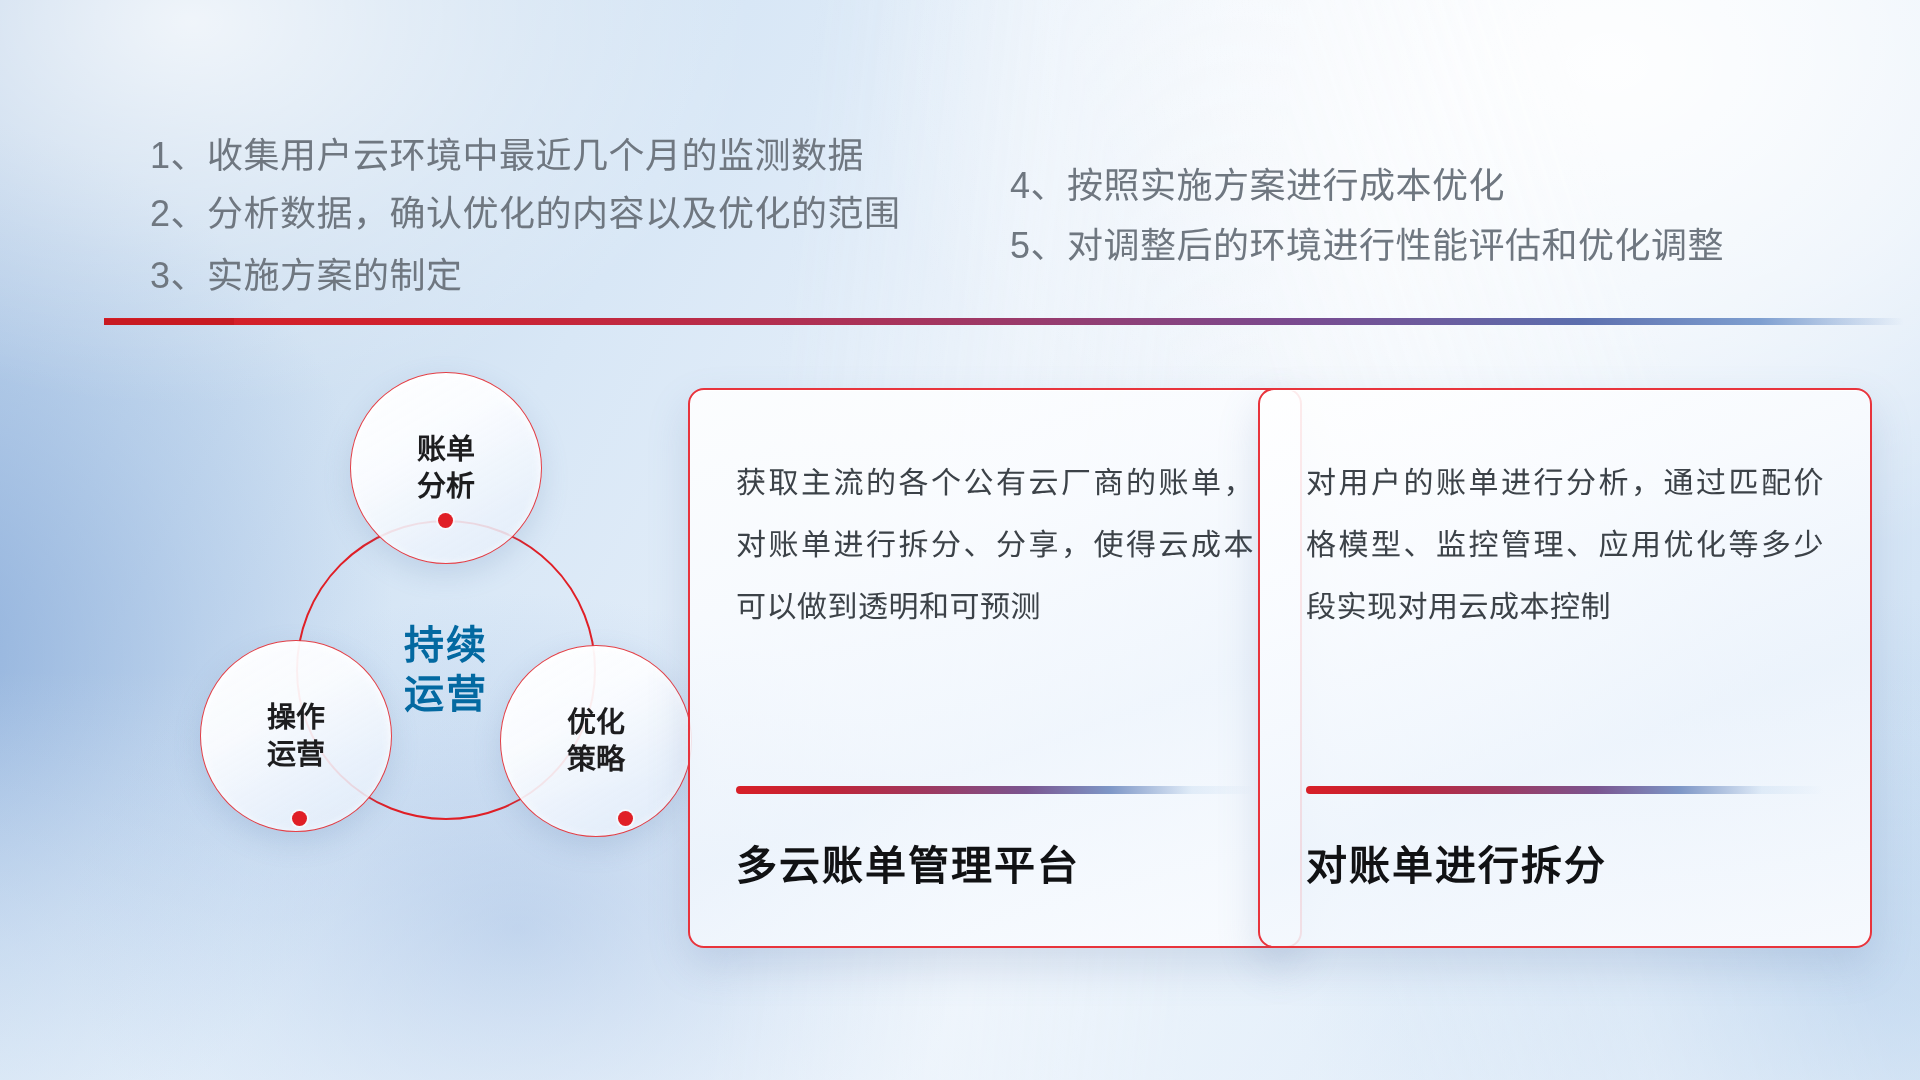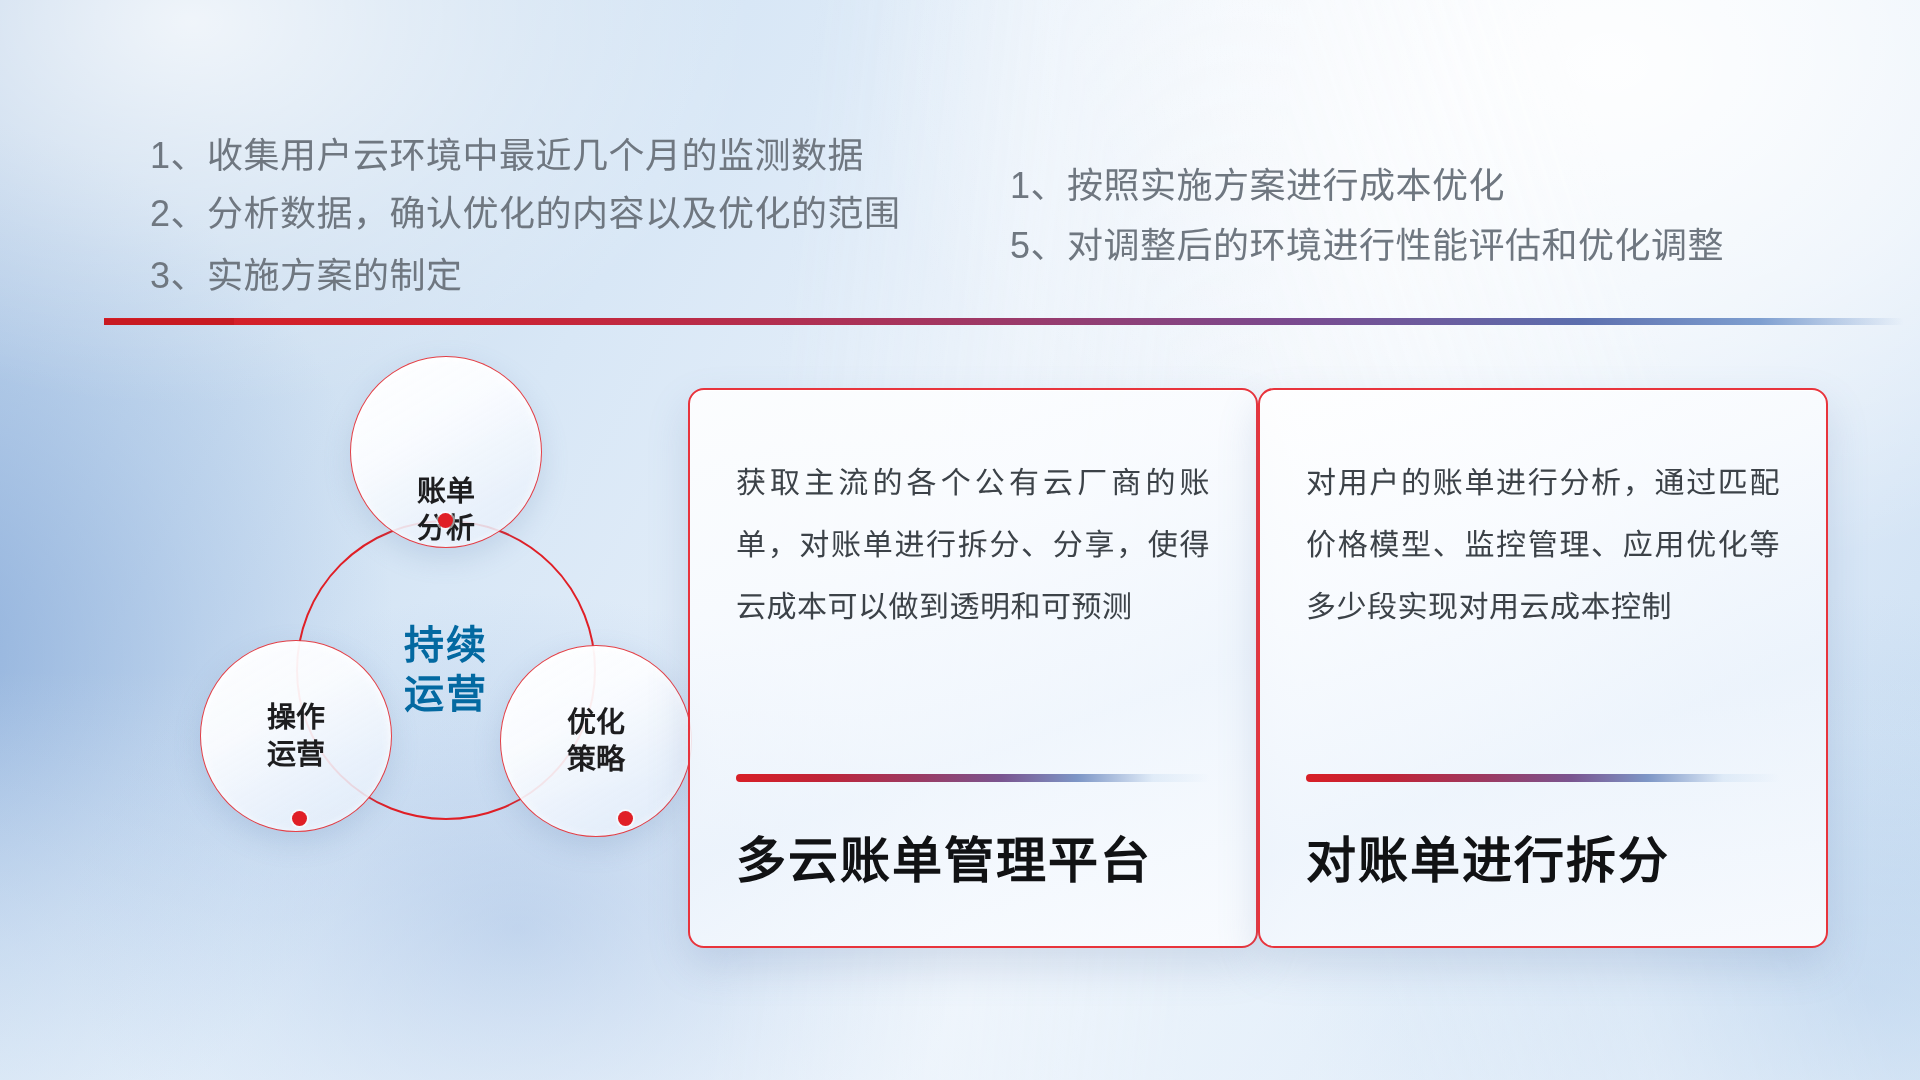--- a/index.html
+++ b/index.html
@@ -95,42 +95,42 @@
   }
   .bubble{
     position:absolute;border-radius:50%;
     border:1.6px solid rgba(224,31,38,.85);
     background:
       linear-gradient(150deg, rgba(255,255,255,.97) 0%, rgba(252,253,255,.93) 38%, rgba(236,243,252,.88) 72%, rgba(226,236,249,.84) 100%);
     box-shadow:0 10px 28px rgba(96,130,175,.20), inset 0 2px 10px rgba(255,255,255,.9);
     display:flex;flex-direction:column;align-items:center;justify-content:center;
     color:#1d1d1f;font-weight:700;font-size:29px;line-height:1.28;text-align:center;
   }
-  .bubble-top{left:250px;top:6px;width:192px;height:192px;justify-content:flex-end;}
+  .bubble-top{left:250px;top:22px;width:192px;height:192px;}
   .bubble-bl{left:100px;top:290px;width:192px;height:192px;}
   .bubble-br{left:400px;top:295px;width:192px;height:192px;}
 
   .node{
     position:absolute;width:15px;height:15px;border-radius:50%;
     background:#e01f26;box-shadow:0 0 0 2px rgba(255,255,255,.55);
   }
   .node-top{left:338px;top:163px;}
   .node-bl{left:192px;top:461px;}
   .node-br{left:518px;top:461px;}
 
   .center-label{
     position:absolute;left:196px;top:170px;width:300px;height:300px;
     display:flex;flex-direction:column;align-items:center;justify-content:center;
     color:#0369a1;font-weight:800;font-size:40px;line-height:1.22;letter-spacing:2px;
     text-align:center;
   }
 
   
   .card{
-    position:absolute;z-index:6;top:388px;width:570px;height:560px;
+    position:absolute;z-index:6;top:388px;width:614px;height:560px;
     border:2px solid #e8343c;border-radius:16px;
     background:linear-gradient(160deg,
       rgba(255,255,255,.90) 0%,
       rgba(250,252,255,.88) 30%,
       rgba(240,246,253,.86) 62%,
       rgba(250,252,255,.92) 100%);
     box-shadow:0 18px 42px rgba(88,122,168,.20), inset 0 1px 0 rgba(255,255,255,.85);
     padding:62px 46px 0 46px;
     display:flex;flex-direction:column;
   }
@@ -140,21 +140,21 @@
     color:#3c4248;font-size:30px;line-height:2.06;letter-spacing:.5px;
     text-align:justify;text-justify:inter-ideograph;
     flex:0 0 auto;
   }
   .card-rule{
     margin-top:auto;
     height:8px;width:100%;border-radius:4px;
     background:linear-gradient(90deg,#d81f27 0%,#c02438 18%,#9c3a62 38%,#7a5590 56%,#7d96c6 72%,rgba(190,214,238,.35) 88%,rgba(255,255,255,0) 100%);
   }
   .card-title{
-    color:#111214;font-weight:800;font-size:50px;letter-spacing:2px;
+    color:#111214;font-weight:800;font-size:41px;letter-spacing:2px;
     padding:38px 0 54px 0;
     white-space:nowrap;
   }
 </style>
 </head>
 <body>
 
 <div class="bg bg-base"></div>
 <div class="bg bg-blue-left"></div>
 <div class="bg bg-blue-mid"></div>
@@ -164,21 +164,21 @@
 <div class="bg bg-streak"></div>
 <div class="bg bg-soft-bottom"></div>
 
 <div class="steps">
   <div class="col-left">
     <div class="step">1、收集用户云环境中最近几个月的监测数据</div>
     <div class="step">2、分析数据，确认优化的内容以及优化的范围</div>
     <div class="step">3、实施方案的制定</div>
   </div>
   <div class="col-right">
-    <div class="step">1、按照实施方案进行成本优化</div>
+    <div class="step">4、按照实施方案进行成本优化</div>
     <div class="step">5、对调整后的环境进行性能评估和优化调整</div>
   </div>
 </div>
 
 <div class="divider"></div>
 
 <div class="venn">
   <div class="circle-big"></div>
 
   <div class="center-label">

